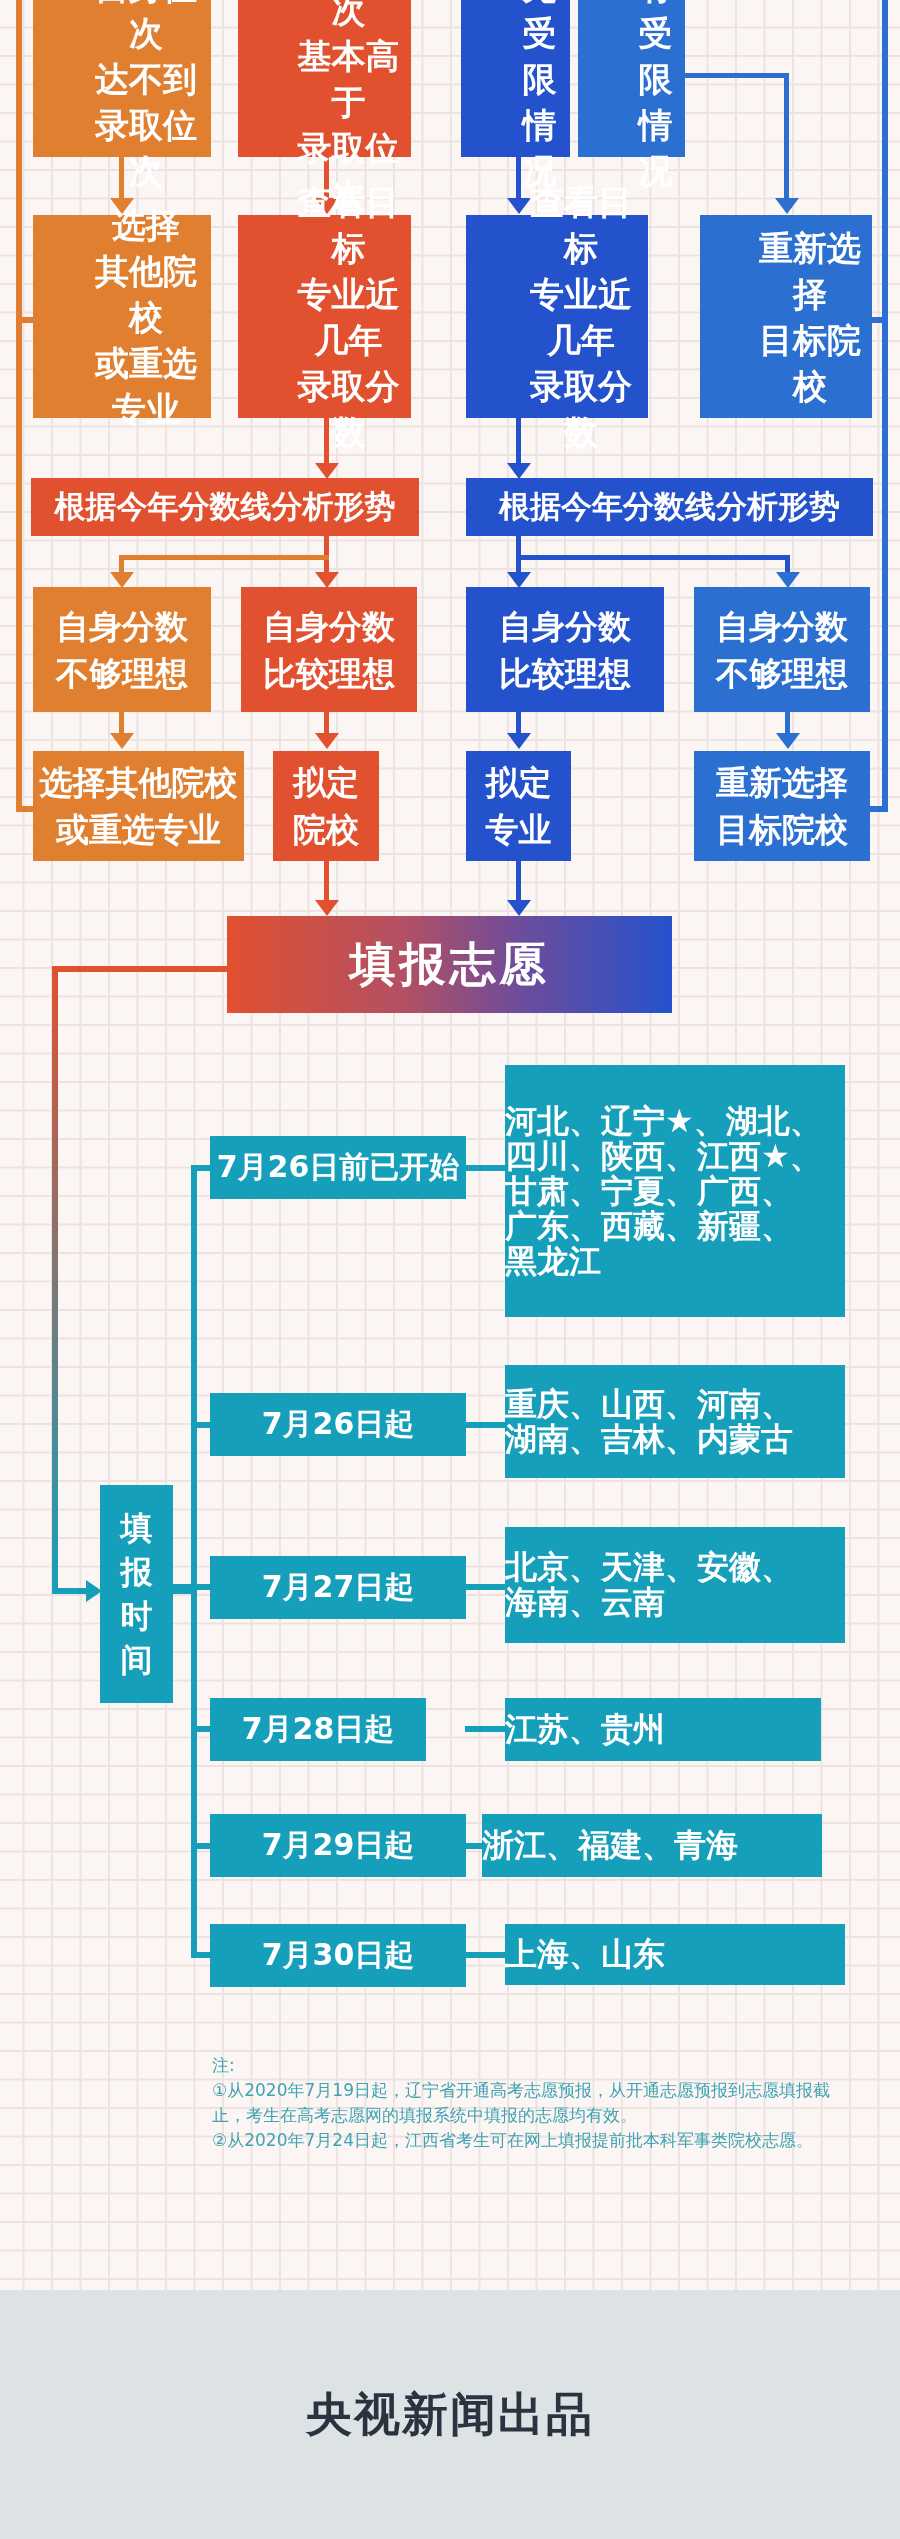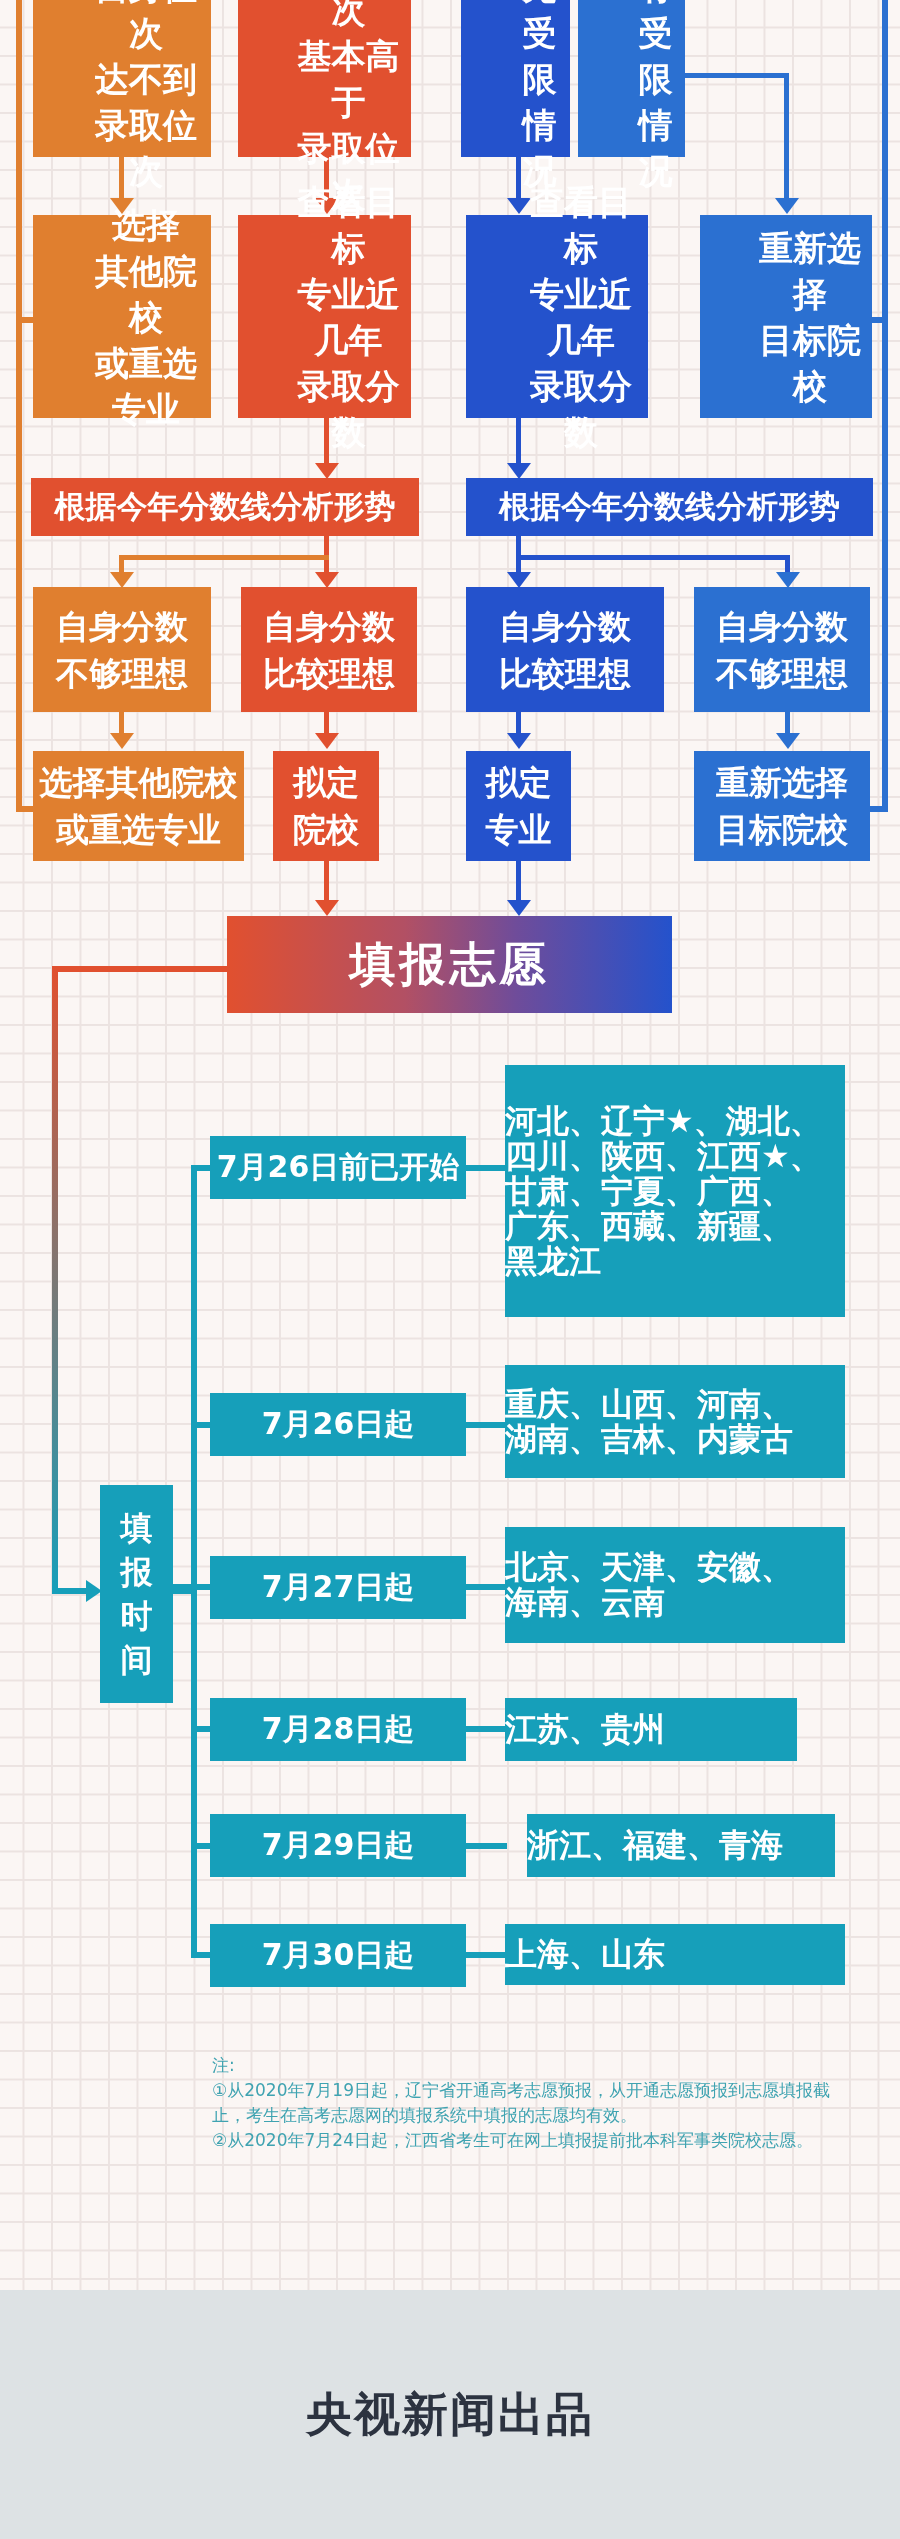--- a/index.html
+++ b/index.html
@@ -168,28 +168,28 @@
 <div class="box teal prov" style="left:505px;top:1365px;width:340px;height:113px;white-space:pre-line;">重庆、山西、河南、
 湖南、吉林、内蒙古</div>
 
 <div class="line lt" style="left:172px;top:1584px;width:41px;height:6px;"></div>
 <div class="box teal date" style="left:210px;top:1556px;width:256px;height:63px;">7月27日起</div>
 <div class="line lt" style="left:465px;top:1584px;width:42px;height:6px;"></div>
 <div class="box teal prov" style="left:505px;top:1527px;width:340px;height:116px;white-space:pre-line;">北京、天津、安徽、
 海南、云南</div>
 
 <div class="line lt" style="left:191px;top:1726px;width:22px;height:6px;"></div>
-<div class="box teal date" style="left:210px;top:1698px;width:256px;height:63px;text-align:center;">7月28日起</div>
+<div class="box teal date" style="left:210px;top:1698px;width:216px;height:63px;text-align:center;">7月28日起</div>
 <div class="line lt" style="left:465px;top:1726px;width:42px;height:6px;"></div>
-<div class="box teal prov" style="left:505px;top:1698px;width:292px;height:63px;white-space:pre-line;">江苏、贵州</div>
+<div class="box teal prov" style="left:505px;top:1698px;width:316px;height:63px;white-space:pre-line;">江苏、贵州</div>
 
 <div class="line lt" style="left:191px;top:1843px;width:22px;height:6px;"></div>
 <div class="box teal date" style="left:210px;top:1814px;width:256px;height:63px;">7月29日起</div>
 <div class="line lt" style="left:465px;top:1843px;width:42px;height:6px;"></div>
-<div class="box teal prov" style="left:527px;top:1814px;width:308px;height:63px;white-space:pre-line;">浙江、福建、青海</div>
+<div class="box teal prov" style="left:482px;top:1814px;width:340px;height:63px;white-space:pre-line;">浙江、福建、青海</div>
 
 <div class="line lt" style="left:191px;top:1952px;width:22px;height:6px;"></div>
 <div class="box teal date" style="left:210px;top:1924px;width:256px;height:63px;">7月30日起</div>
 <div class="line lt" style="left:465px;top:1952px;width:42px;height:6px;"></div>
 <div class="box teal prov" style="left:505px;top:1924px;width:340px;height:61px;white-space:pre-line;">上海、山东</div>
 
 <div class="notes">
   <div>注:</div>
   <div>①从2020年7月19日起，辽宁省开通高考志愿预报，从开通志愿预报到志愿填报截止，考生在高考志愿网的填报系统中填报的志愿均有效。</div>
   <div>②从2020年7月24日起，江西省考生可在网上填报提前批本科军事类院校志愿。</div>

